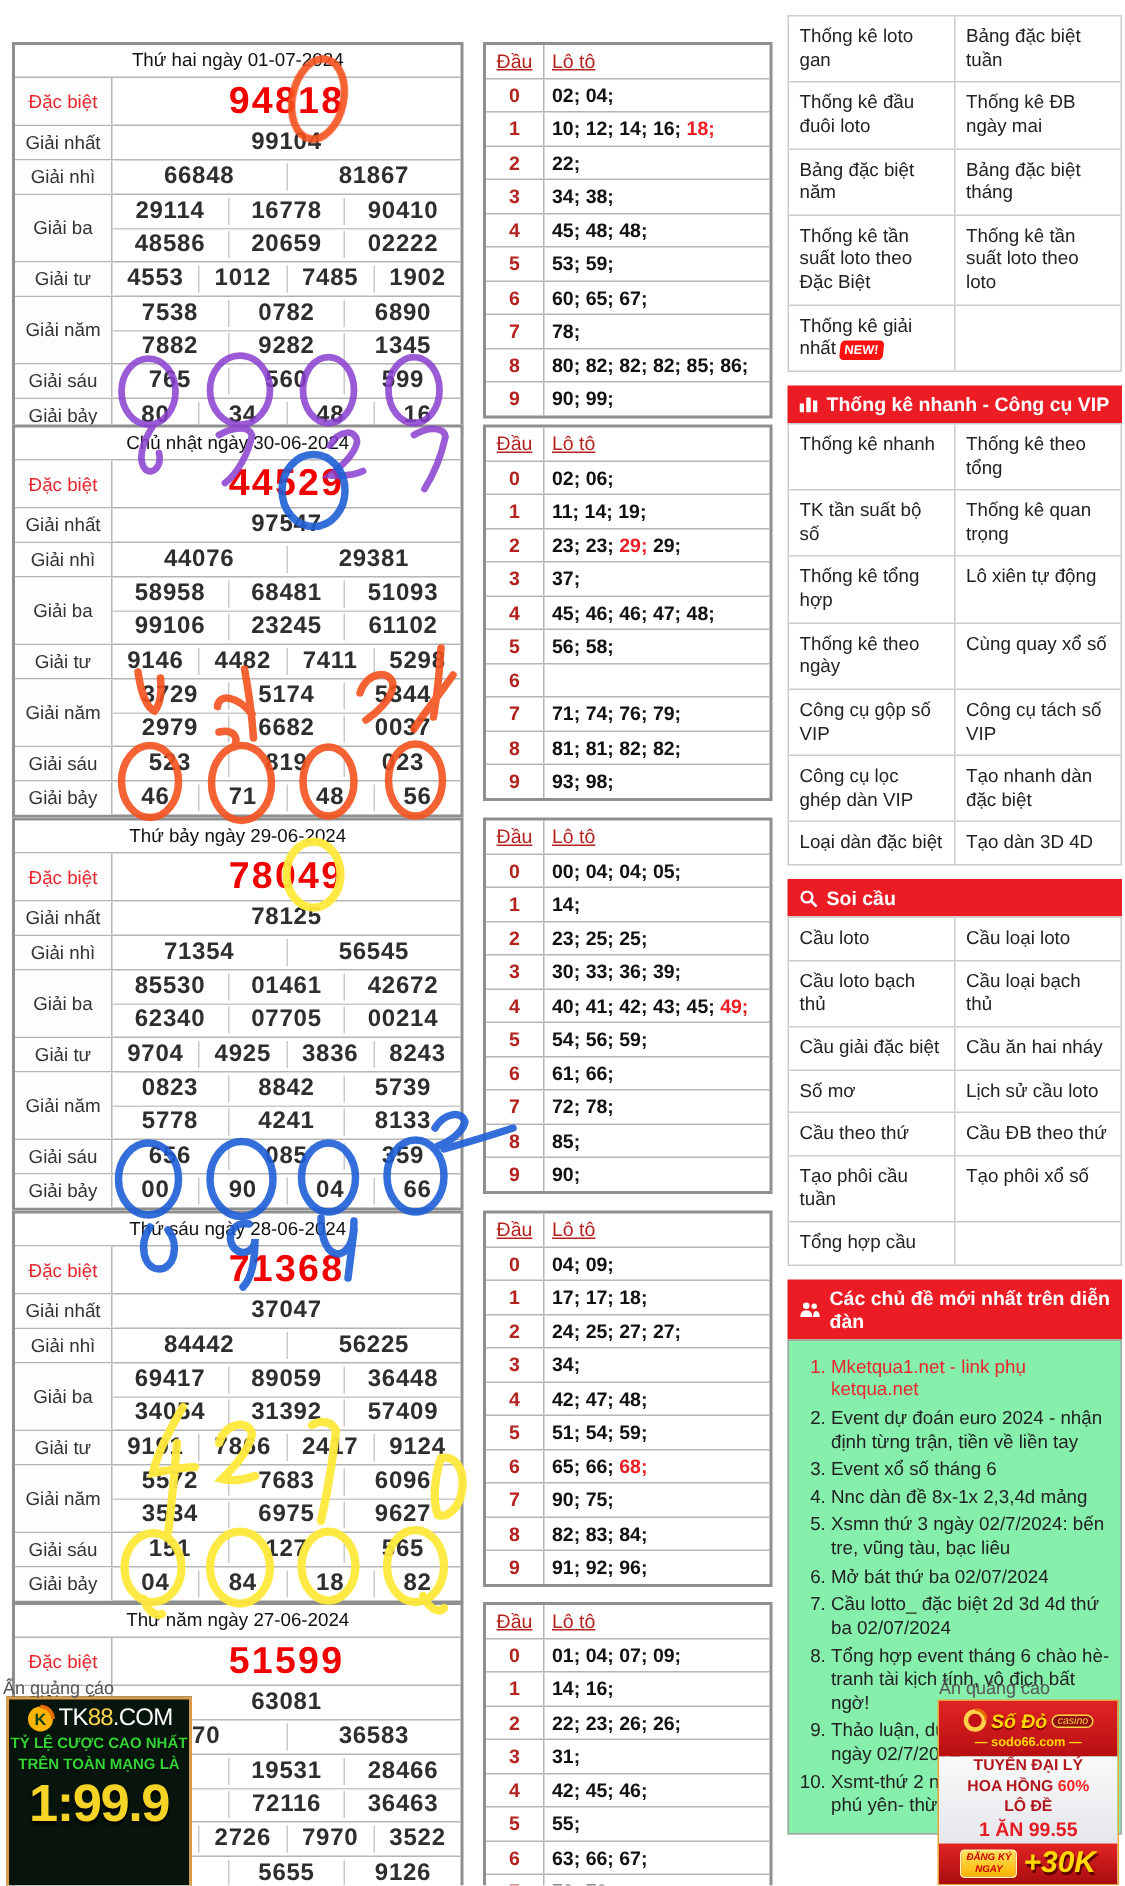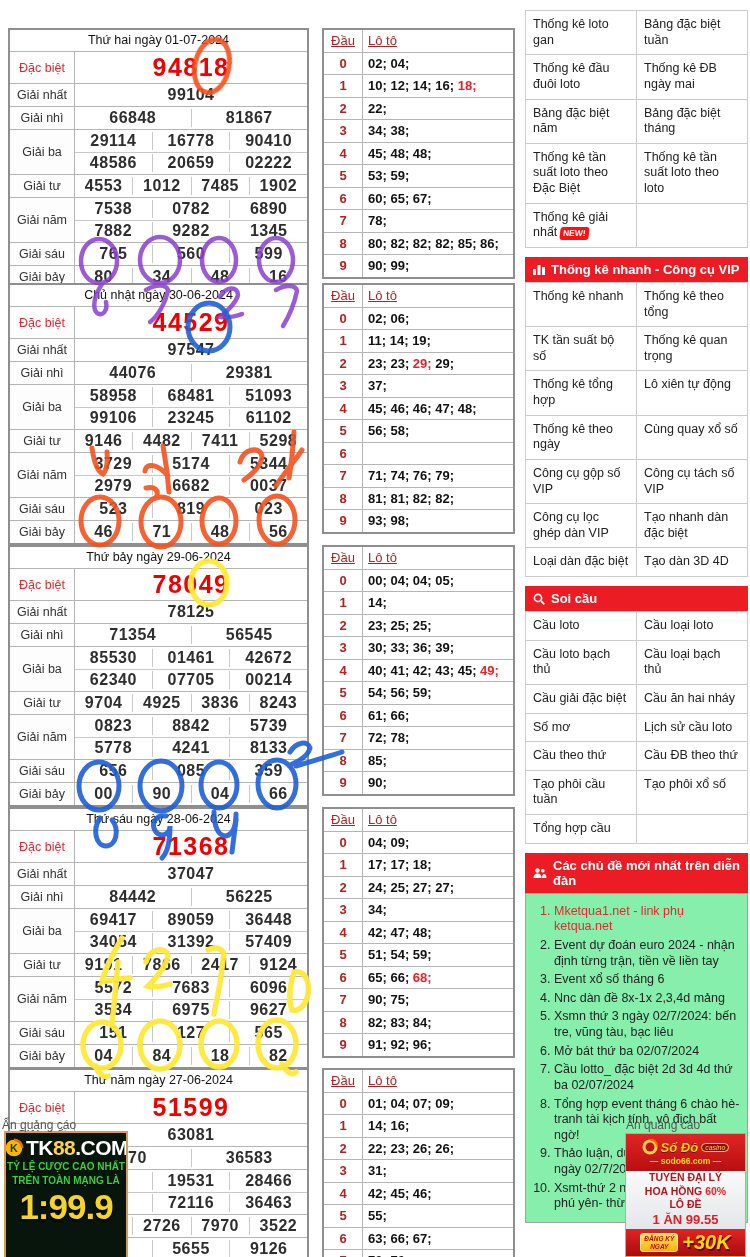--- a/index.html
+++ b/index.html
@@ -65,21 +65,21 @@
   .marks{position:absolute;left:0;top:0;z-index:50;pointer-events:none;}
 
   
   .hide-ad{position:absolute;z-index:61;font-size:12px;color:#555;cursor:pointer;}
   .hide-ad-left{left:2px;top:1118px;}
   .hide-ad-right{left:626px;top:1118px;}
   .ad-tk88{position:absolute;left:4px;top:1131px;width:124px;height:130px;z-index:60;
            background:#07150c;border:2px solid #d99c4a;box-sizing:border-box;cursor:pointer;
            display:flex;flex-direction:column;align-items:center;overflow:hidden;}
   .tk-logo-row{display:flex;align-items:center;gap:2px;margin-top:3px;}
-  .tk-domain{font-weight:bold;font-size:21px;letter-spacing:-0.5px;}
+  .tk-domain{font-weight:normal;font-size:16px;letter-spacing:-0.5px;}
   .tk-domain .w{color:#fff;} .tk-domain .y{color:#ffd24a;}
   .tk-line{color:#35d435;font-weight:bold;font-size:10px;line-height:1.4;white-space:nowrap;
            text-shadow:0 1px 1px #000;}
   .tk-rate{color:#f5d327;font-weight:bold;font-size:35px;letter-spacing:-1px;line-height:1.1;
            text-shadow:0 2px 2px #000;}
   .ad-sodo{position:absolute;left:625px;top:1133px;width:121px;height:124px;z-index:60;
            border:1px solid #e8a33d;box-sizing:border-box;cursor:pointer;display:flex;flex-direction:column;overflow:hidden;}
   .sd-top{background:linear-gradient(#e02423,#b80f12);height:40px;display:flex;flex-direction:column;
           align-items:center;justify-content:center;}
   .sd-logo-row{display:flex;align-items:center;gap:3px;}

